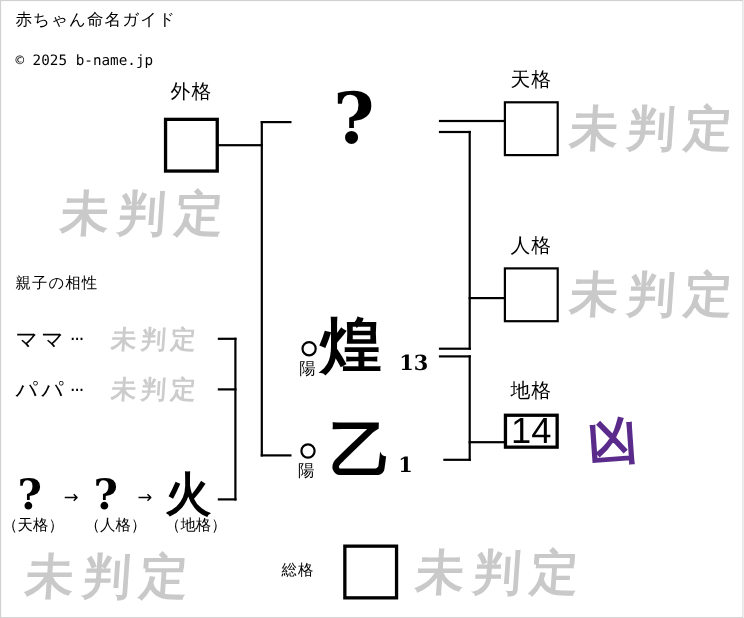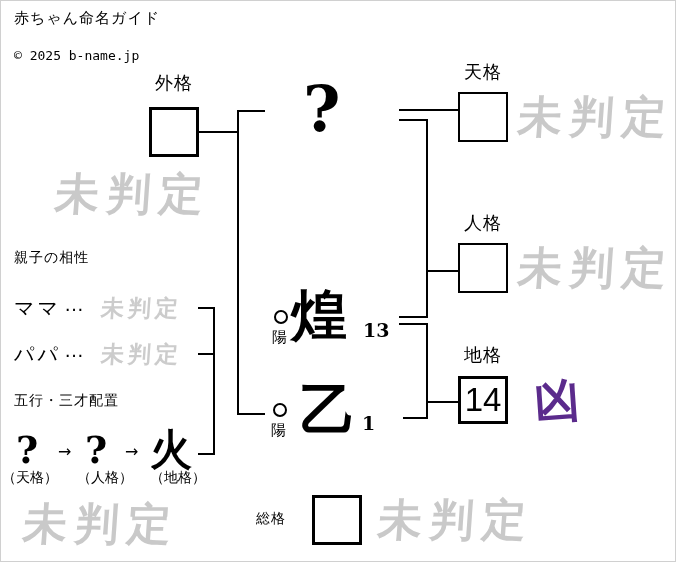--- a/index.html
+++ b/index.html
@@ -2,21 +2,21 @@
 <html><head>
 <meta charset="utf-8">
 <style>
   html,body{margin:0;padding:0;background:#fff;}
   #stage{
     position:relative;width:676px;height:562px;background:#ffffff;
     border:1px solid #d0d0d0;box-sizing:border-box;overflow:hidden;
     font-family:"Liberation Sans",sans-serif;color:#000;
   }
   .abs{position:absolute;}
-  .gothic{font-family:Liberation Sans, sans-serif;}
+  .gothic{font-family:Liberation Mono, monospace;}
   .mono{font-family:"DejaVu Sans Mono","Liberation Mono",monospace;margin-top:16px;}
   .kaku-label{font-size:18px;letter-spacing:1px;text-align:center;width:50px;}
   .kaku-box{
     box-sizing:border-box;width:50px;height:50px;border:2px solid #000;background:#fff;
     display:flex;align-items:center;justify-content:center;
     font-size:33px;font-family:"Liberation Sans",sans-serif;
   }
   .kaku-box.thick{border-width:3px;}
   .wm{ 
     font-family:"DejaVu Serif",serif;font-weight:bold;color:#c9c9c9;
@@ -60,21 +60,21 @@
 
   <div class="abs gothic kaku-label" style="left:457px;top:59px;">天格</div>
   <div class="abs kaku-box" style="left:457px;top:91px;"></div>
   <div class="abs wm" style="left:517px;top:87px;">未判定</div>
 
   <div class="abs gothic kaku-label" style="left:457px;top:210px;">人格</div>
   <div class="abs kaku-box" style="left:457px;top:242px;"></div>
   <div class="abs wm" style="left:517px;top:238px;">未判定</div>
 
   <div class="abs gothic kaku-label" style="left:457px;top:342px;">地格</div>
-  <div class="abs kaku-box thick" style="left:457px;top:375px;width:50px;height:48px;">14</div>
+  <div class="abs kaku-box thick" style="left:457px;top:375px;width:50px;height:32px;">14</div>
   <div class="abs kyo" style="left:533px;top:377px;color:#5b2b8c;">凶</div>
 
   <div class="abs yang-circle" style="left:273px;top:309px;"></div>
   <div class="abs gothic yang-label" style="left:271px;top:328px;">陽</div>
   <div class="abs bigchar" style="left:290px;top:286px;font-size:56px;">煌</div>
   <div class="abs strokes" style="left:362px;top:320px;">13</div>
 
   <div class="abs yang-circle" style="left:272px;top:402px;"></div>
   <div class="abs gothic yang-label" style="left:270px;top:421px;">陽</div>
   <div class="abs bigchar" style="left:299px;top:380px;font-size:56px;">乙</div>
@@ -83,21 +83,20 @@
   <div class="abs gothic heading" style="left:13px;top:248px;">親子の相性</div>
 
   <div class="abs gothic row-label" style="left:13px;top:294px;text-align:center;">ママ</div>
   <div class="abs gothic dots" style="left:63px;top:292px;">…</div>
   <div class="abs wm-small" style="left:100px;top:292px;">未判定</div>
 
   <div class="abs gothic row-label" style="left:13px;top:340px;">パパ</div>
   <div class="abs gothic dots" style="left:63px;top:338px;">…</div>
   <div class="abs wm-small" style="left:100px;top:338px;">未判定</div>
 
-  <div class="abs gothic heading" style="left:13px;top:391px;">五行・三才配置</div>
 
   <div class="abs bigchar" style="left:15px;top:430px;font-size:38px;">?</div>
   <div class="abs arrow" style="left:57px;top:441px;">→</div>
   <div class="abs bigchar" style="left:84px;top:430px;font-size:38px;">?</div>
   <div class="abs arrow" style="left:124px;top:441px;">→</div>
   <div class="abs bigchar" style="left:149px;top:428px;font-size:42px;">火</div>
 
   <div class="abs gothic paren-label" style="left:1px;top:468px;">（天格）</div>
   <div class="abs gothic paren-label" style="left:76px;top:468px;">（人格）</div>
   <div class="abs gothic paren-label" style="left:149px;top:468px;">（地格）</div>

